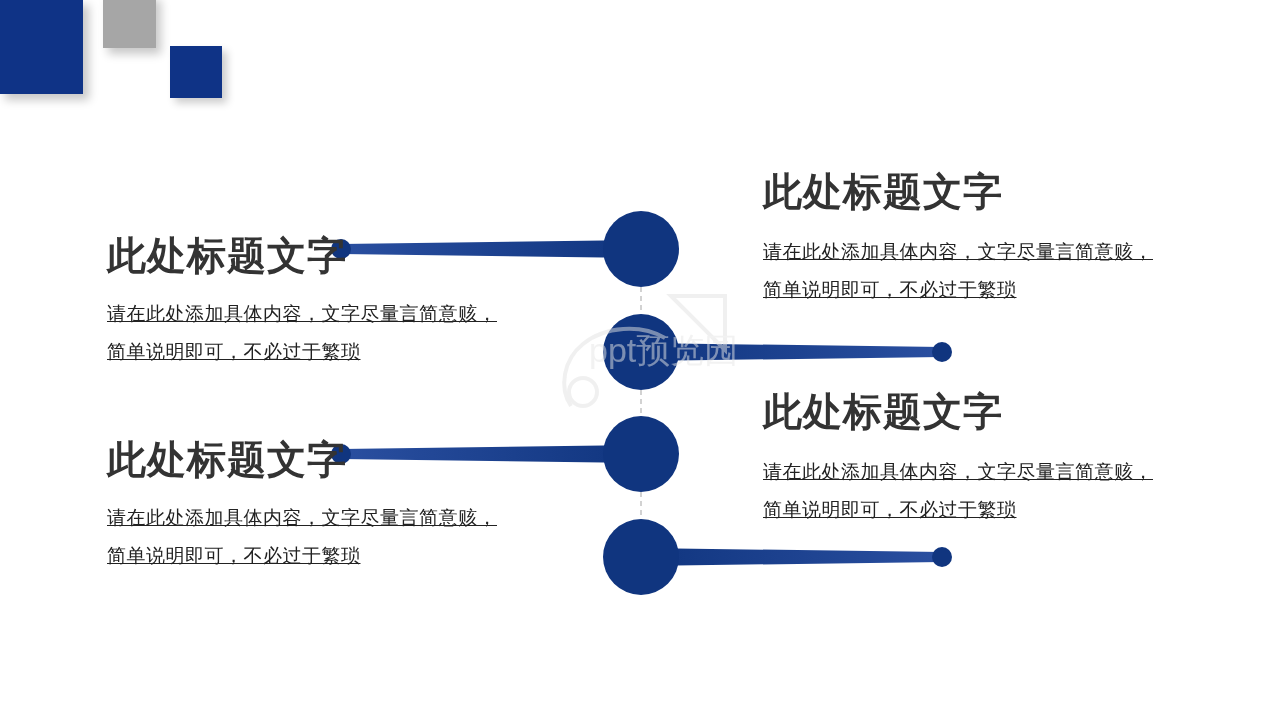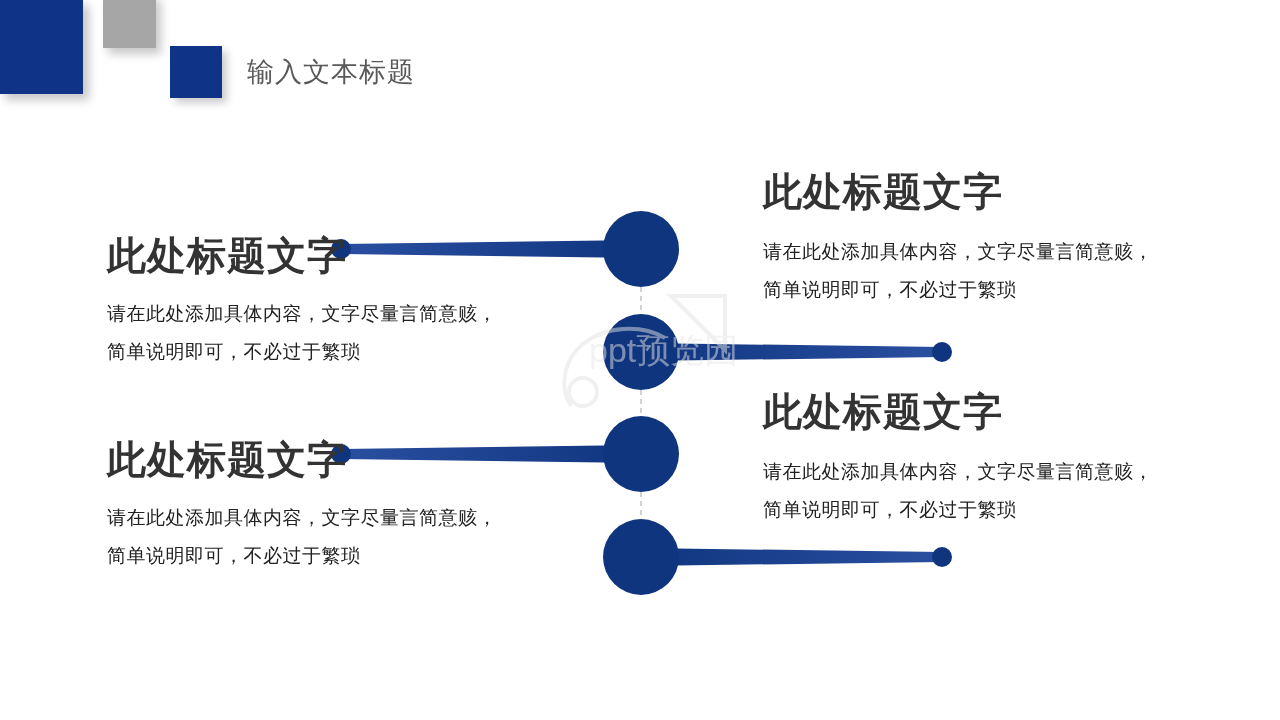--- a/index.html
+++ b/index.html
@@ -94,20 +94,21 @@
     letter-spacing: 1px;
     white-space: nowrap;
     margin: 0;
   }
   .block-body {
     font-size: 19px;
     color: #222222;
     line-height: 38px;
     letter-spacing: 0.5px;
     margin: 0;
+    text-decoration: underline;
   }
 
   .block-left-top   { left: 107px; top: 236px; width: 450px; }
   .block-left-top .block-body   { margin-top: 19px; }
   .block-left-bottom{ left: 107px; top: 440px; width: 450px; }
   .block-left-bottom .block-body{ margin-top: 19px; }
 
   .block-right-top   { left: 763px; top: 172px; width: 460px; }
   .block-right-top .block-body   { margin-top: 21px; }
   .block-right-bottom{ left: 763px; top: 392px; width: 460px; }
@@ -115,21 +116,20 @@
 </style>
 </head>
 <body>
 
 <div class="slide">
 
   <div class="deco-square-blue-large"></div>
   <div class="deco-square-gray"></div>
   <div class="deco-square-blue-small"></div>
 
-  <div class="header-title">输入文本标题</div>
 
   <svg class="diagram" viewBox="0 0 1280 720" xmlns="http://www.w3.org/2000/svg">
     <defs>
       <linearGradient id="gradLR" x1="0" y1="0" x2="1" y2="0">
         <stop offset="0%" stop-color="#2a4fa0"></stop>
         <stop offset="100%" stop-color="#10357f"></stop>
       </linearGradient>
       <linearGradient id="gradRL" x1="1" y1="0" x2="0" y2="0">
         <stop offset="0%" stop-color="#2a4fa0"></stop>
         <stop offset="100%" stop-color="#10357f"></stop>

